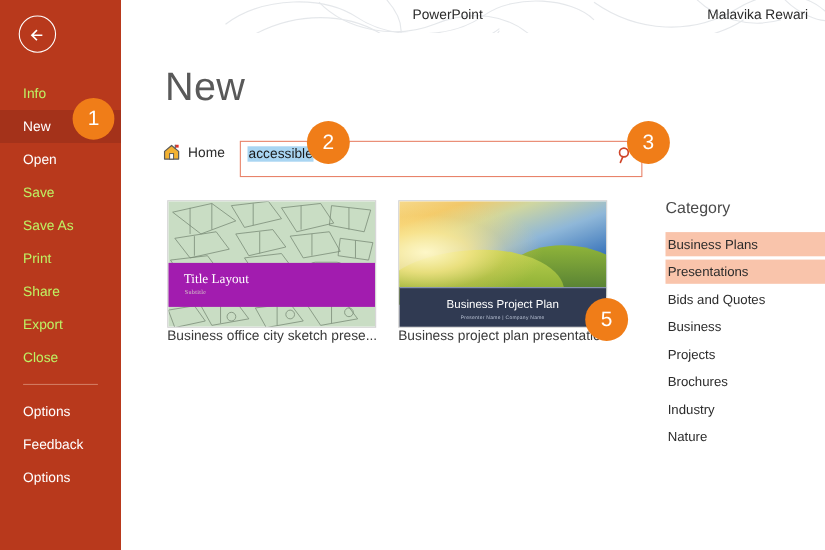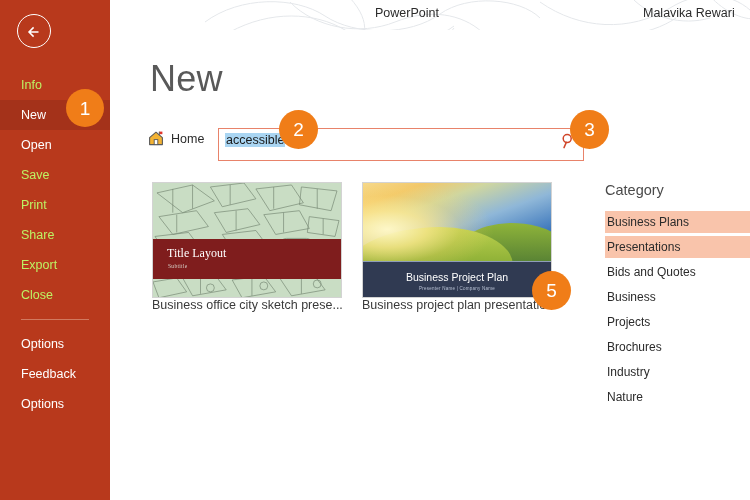--- a/index.html
+++ b/index.html
@@ -159,21 +159,21 @@
   
   .sketch-bg {
     position: absolute; inset: 0;
     background: #c9ddc4;
   }
   .sketch-lines { position: absolute; inset: 0; opacity: 0.85; }
   .band1 {
     position: absolute;
     left: 0; right: 0; top: 56px;
     height: 40px;
-    background: #7f1d1d;
+    background: #a21caf;
   }
   .band1 .t {
     position: absolute; left: 14px; top: 7px;
     font-family: "Liberation Serif", serif;
     font-size: 12px; color: #ffffff;
   }
   .band1 .s {
     position: absolute; left: 15px; top: 24px;
     font-family: "Liberation Serif", serif;
     font-size: 5.5px; color: #d8d3ca;
@@ -300,20 +300,21 @@
       <svg width="22" height="22" viewBox="0 0 22 22">
         <path d="M14.5,11 L5.6,11 M9.6,6.4 L5,11 L9.6,15.6" fill="none" stroke="#ffffff" stroke-width="1.5"></path>
       </svg>
     </div>
 
     <div class="nav">
       <div class="nav-item disabled">Info</div>
       <div class="nav-item active">New</div>
       <div class="nav-item">Open</div>
       <div class="nav-item disabled">Save</div>
+      <div class="nav-item disabled">Save As</div>
       <div class="nav-item disabled">Print</div>
       <div class="nav-item disabled">Share</div>
       <div class="nav-item disabled">Export</div>
       <div class="nav-item disabled">Close</div>
       <div class="nav-divider"></div>
       <div class="nav-item">Options</div>
       <div class="nav-item">Feedback</div>
       <div class="nav-item">Options</div>
     </div>
   </div>

